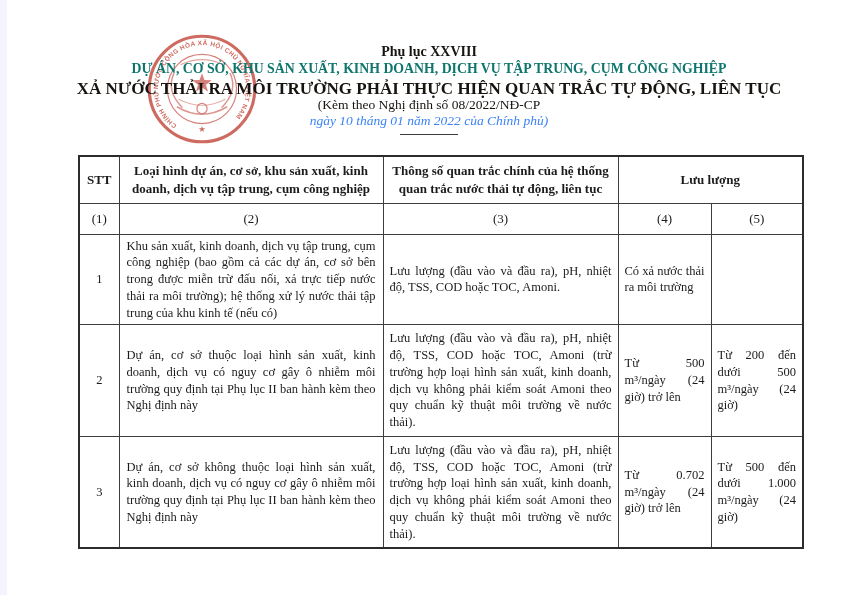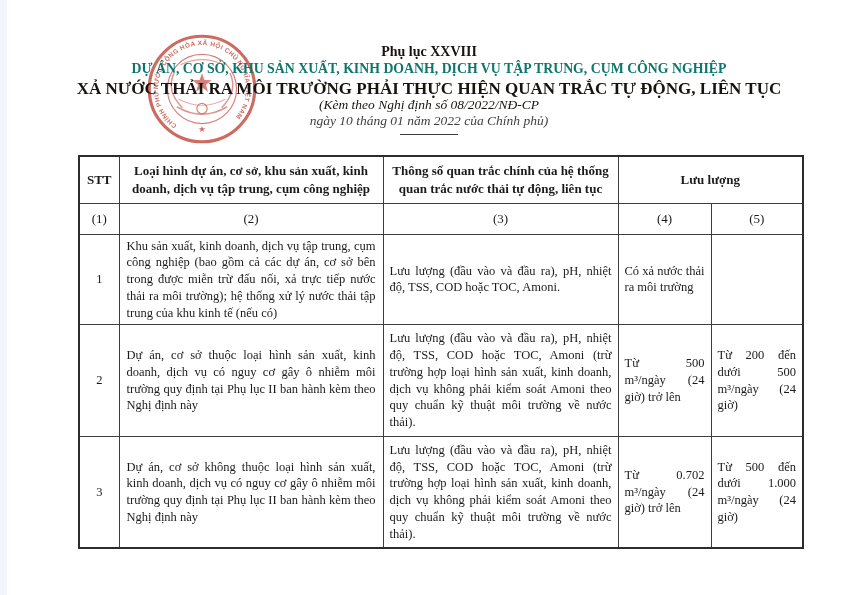--- a/index.html
+++ b/index.html
@@ -18,22 +18,22 @@
     mix-blend-mode:multiply; opacity:.82; pointer-events:none;
   }
   
   .doc-header {
     position:absolute; left:30px; top:0; width:798px; text-align:center;
   }
   .hline { position:absolute; left:0; width:100%; white-space:nowrap; }
   .h-appendix { top:44px;  font-size:14px; font-weight:bold; color:#17130f; }
   .h-title1  { top:61px;  font-size:13.8px; font-weight:bold; color:#0f766e; }
   .h-title2  { top:79px;  font-size:17px; font-weight:bold; color:#17130f; }
-  .h-sub1    { top:97px;  font-size:13.5px; font-style:italic; color:#17130f; }
-  .h-sub2    { top:113px; font-size:13.5px; font-style:italic; color:#404040; }
+  .h-sub1    { top:97px;  font-size:13.5px; color:#17130f; }
+  .h-sub2    { top:113px; font-size:13.5px; font-style:italic; color:#3b82f6; }
   .h-divider {
     position:absolute; top:134px; left:50%; transform:translateX(-50%);
     width:58px; height:0; border-top:1.6px solid #3d3d3d;
   }
   
   table.reg {
     position:absolute; left:78px; top:155px; width:724px;
     border-collapse:collapse; table-layout:fixed;
     border:2.5px solid #2c2c2c;
     font-size:12.5px; line-height:1.34; color:#1b1b1b;

